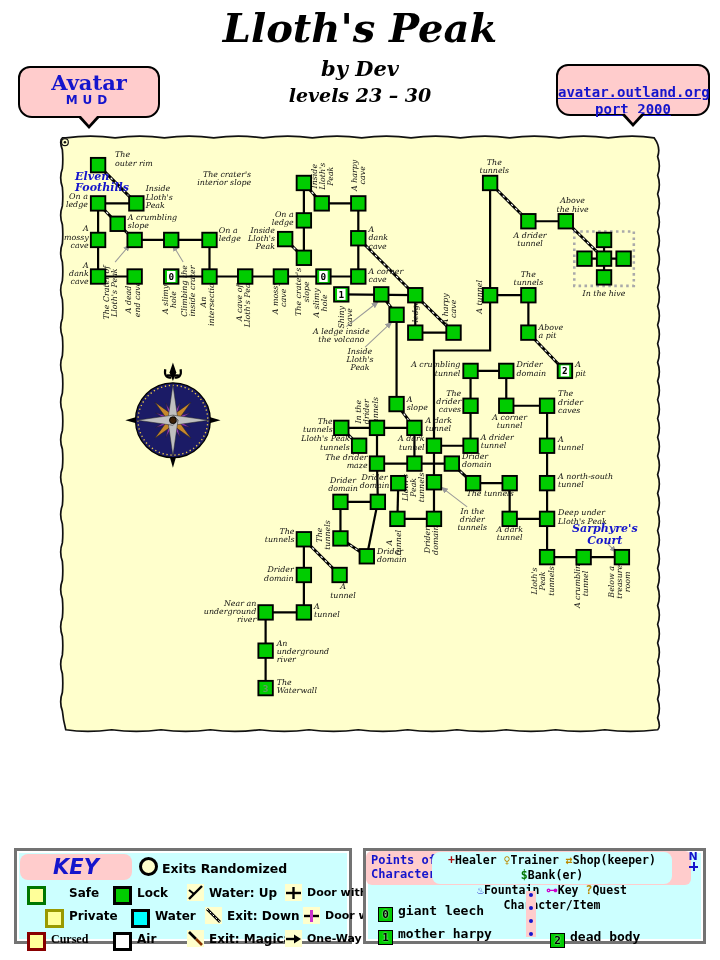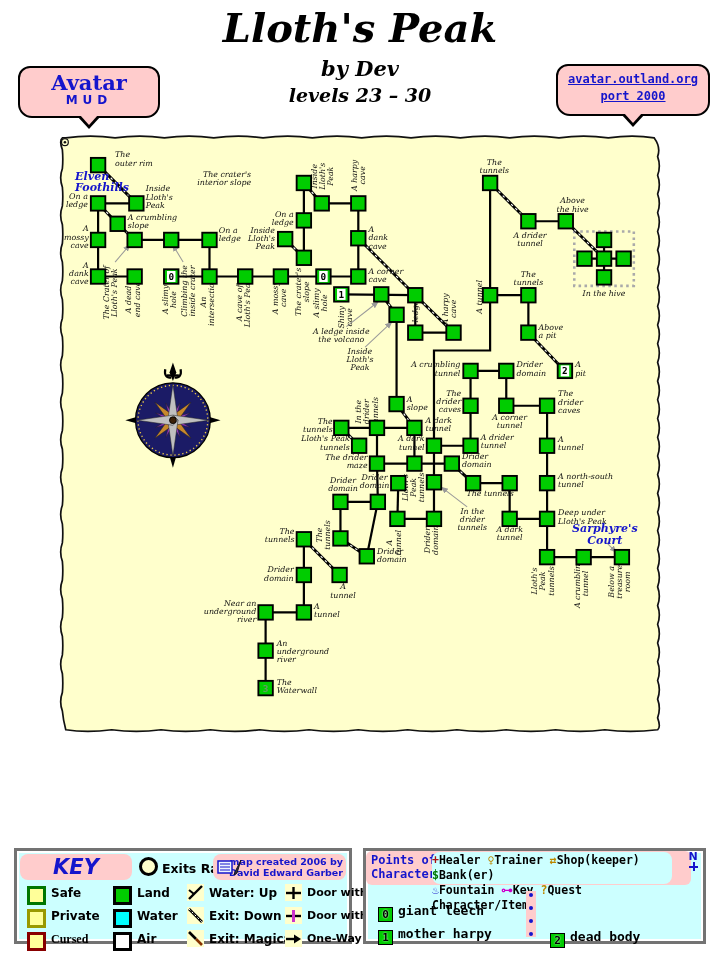--- a/index.html
+++ b/index.html
@@ -19,22 +19,22 @@
   .badge:after{content:"";position:absolute;left:50%;bottom:-13px;margin-left:-12px;
     border-left:12px solid transparent;border-right:12px solid transparent;
     border-top:13px solid #000;}
   .badge:before{content:"";position:absolute;left:50%;bottom:-9px;margin-left:-9px;
     border-left:9px solid transparent;border-right:9px solid transparent;
     border-top:10px solid #FFCCCC;z-index:2;}
   #badge-left{left:18px;top:66px;width:138px;height:48px;}
   #badge-left .l1{font-family:"DejaVu Serif",serif;font-weight:bold;font-size:21px;margin-top:2px;}
   #badge-left .l2{font-family:"DejaVu Sans",sans-serif;font-weight:bold;font-size:12px;letter-spacing:5px;margin-top:-2px;}
   #badge-right{left:556px;top:64px;width:150px;height:48px;}
-  #badge-right .m{font-family:"DejaVu Sans Mono",monospace;font-weight:bold;font-size:12px;
-     text-decoration:underline;line-height:17px;margin-top:5px;}
+  #badge-right .m{font-family:"DejaVu Sans Mono",monospace;font-weight:bold;font-size:14px;
+     text-decoration:underline;line-height:17px;margin-top:18px;}
   
   #map-svg{left:0;top:126px;}
   
   .box{background:#CCFFFF;border:3px solid #737373;box-shadow:inset 0 0 0 2px #fff;}
   #key-box{left:14px;top:848px;width:332px;height:90px;}
   #poi-box{left:363px;top:848px;width:337px;height:90px;}
   .pinkpill{background:#FFCCCC;border-radius:8px;position:absolute;}
   #key-title{left:3px;top:3px;width:112px;height:26px;color:#1515CC;
     font-weight:bold;font-style:italic;font-size:21px;text-align:center;line-height:26px;
     font-family:"DejaVu Sans",sans-serif;}
@@ -49,21 +49,21 @@
   .ksq{position:absolute;width:13px;height:13px;top:3px;border:3px solid #000;}
   .klab{position:absolute;top:3px;font-size:12px;font-weight:bold;color:#000;
     font-family:"DejaVu Sans",sans-serif;white-space:nowrap;}
   .kic{position:absolute;top:1px;width:17px;height:17px;background:#FFFFCC;}
   
   #poi-head{left:3px;top:3px;width:325px;height:34px;background:#FFCCCC;border-radius:6px;}
   #poi-title{position:absolute;left:5px;top:2px;color:#1515CC;font-weight:bold;
     font-size:12px;line-height:14px;font-family:"DejaVu Sans Mono",monospace;}
   #poi-icons{position:absolute;left:66px;top:1px;width:240px;height:32px;background:#CCFFFF;
     border-radius:8px;font-family:"DejaVu Sans Mono",monospace;font-size:11.5px;font-weight:bold;
-    text-align:left;line-height:15px;color:#000;padding-top:1px;box-sizing:border-box;}
+    text-align:center;line-height:15px;color:#000;padding-top:1px;box-sizing:border-box;}
   #poi-north{position:absolute;right:2px;top:0;width:16px;text-align:center;color:#1515CC;
     font-weight:bold;font-size:11px;line-height:11px;}
   .nplus{width:9px;height:9px;margin:0 auto;position:relative;}
   .nplus:before{content:"";position:absolute;left:4px;top:0;width:2px;height:9px;background:#1515CC;}
   .nplus:after{content:"";position:absolute;left:0;top:4px;width:9px;height:2px;background:#1515CC;}
   #poi-divider{position:absolute;left:160px;top:40px;width:10px;height:46px;background:#FFCCCC;}
   #poi-divider i{position:absolute;left:3px;width:4px;height:4px;border-radius:50%;background:#1515CC;}
   .poi-entry{position:absolute;font-family:"DejaVu Sans Mono",monospace;font-weight:bold;
     font-size:13px;color:#000;white-space:nowrap;}
   .poi-mk{display:inline-block;width:13px;height:13px;background:#00CC00;border:1.5px solid #000;
@@ -400,48 +400,38 @@
     <rect x="596" y="407.5" width="10" height="13" fill="#FFF"></rect>
     <text x="601" y="418.2" text-anchor="middle" font-size="11" font-weight="bold" font-family="&quot;DejaVu Sans Mono&quot;,monospace" fill="#000">2</text>
     <text x="249" y="791.2" text-anchor="middle" font-size="11" font-weight="bold" font-family="&quot;DejaVu Sans Mono&quot;,monospace" fill="#669966">3</text>
   </svg>
 
 <div class="abs box" id="key-box">
   <div class="pinkpill" id="key-title">KEY</div>
   <div class="abs" id="key-rand">
     <span id="rand-circ"></span><span>Exits Randomized</span>
   </div>
-  <div class="pinkpill" id="key-credit">
-    <svg width="26" height="20">
-      <rect x="1" y="3" width="14" height="12" fill="#EEF4FF" stroke="#1515CC" stroke-width="1.5"></rect>
-      <line x1="3" y1="6" x2="13" y2="6" stroke="#1515CC"></line>
-      <line x1="3" y1="9" x2="13" y2="9" stroke="#1515CC"></line>
-      <line x1="3" y1="12" x2="13" y2="12" stroke="#1515CC"></line>
-      <path d="M24,2 L18,14 L17,17 L20,15 Z" fill="#334" stroke="#112"></path>
-    </svg>
-    <span>map created 2006 by</span><br><span>David Edward Garber</span>
-  </div>
   <div id="key-grid">
       <div class="krow" style="top: 32px;">
         <span class="ksq" style="left: 10px; background: rgb(255, 255, 153); border-color: rgb(0, 119, 0);"></span>
-        <span class="klab" style="left: 34px; text-align: center;">Safe</span>
+        <span class="klab" style="left: 52px; text-align: center;">Safe</span>
         <span class="ksq" style="left: 96px; background: rgb(0, 204, 0); border-color: rgb(0, 0, 0);"></span>
-        <span class="klab" style="left: 120px;">Land</span>
+        <span class="klab" style="left: 120px;">Lock</span>
         <span class="kic" style="left: 170px;"><svg width="17" height="17">
             <line x1="2" y1="15" x2="15" y2="2" stroke="#000" stroke-width="2.4"></line>
             <line x1="2" y1="6" x2="7" y2="10" stroke="#000" stroke-width="2"></line>
           </svg></span>
         <span class="klab" style="left: 192px;">Water: Up</span>
         <span class="kic" style="left: 268px;"><svg width="17" height="17">
             <line x1="1" y1="9" x2="16" y2="9" stroke="#000" stroke-width="2.4"></line>
             <line x1="8.5" y1="3" x2="8.5" y2="15" stroke="#000" stroke-width="2.4"></line>
           </svg></span>
         <span class="klab" style="left: 290px; font-size: 11px;">Door without Lock</span>
       </div>
-      <div class="krow" style="top: 55px;">
+      <div class="krow" style="top: 55px; margin-left: 18px;">
         <span class="ksq" style="left: 10px; background: rgb(255, 255, 153); border-color: rgb(153, 153, 0);"></span>
         <span class="klab" style="left: 34px;">Private</span>
         <span class="ksq" style="left: 96px; background: rgb(0, 255, 255); border-color: rgb(0, 0, 0);"></span>
         <span class="klab" style="left: 120px;">Water</span>
         <span class="kic" style="left: 170px;"><svg width="17" height="17">
             <line x1="2" y1="2" x2="15" y2="15" stroke="#000" stroke-width="2.6"></line>
             <line x1="2" y1="2" x2="15" y2="15" stroke="#fff" stroke-width="1" stroke-dasharray="2,2"></line>
           </svg></span>
         <span class="klab" style="left: 192px;">Exit: Down</span>
         <span class="kic" style="left: 268px;"><svg width="17" height="17">

